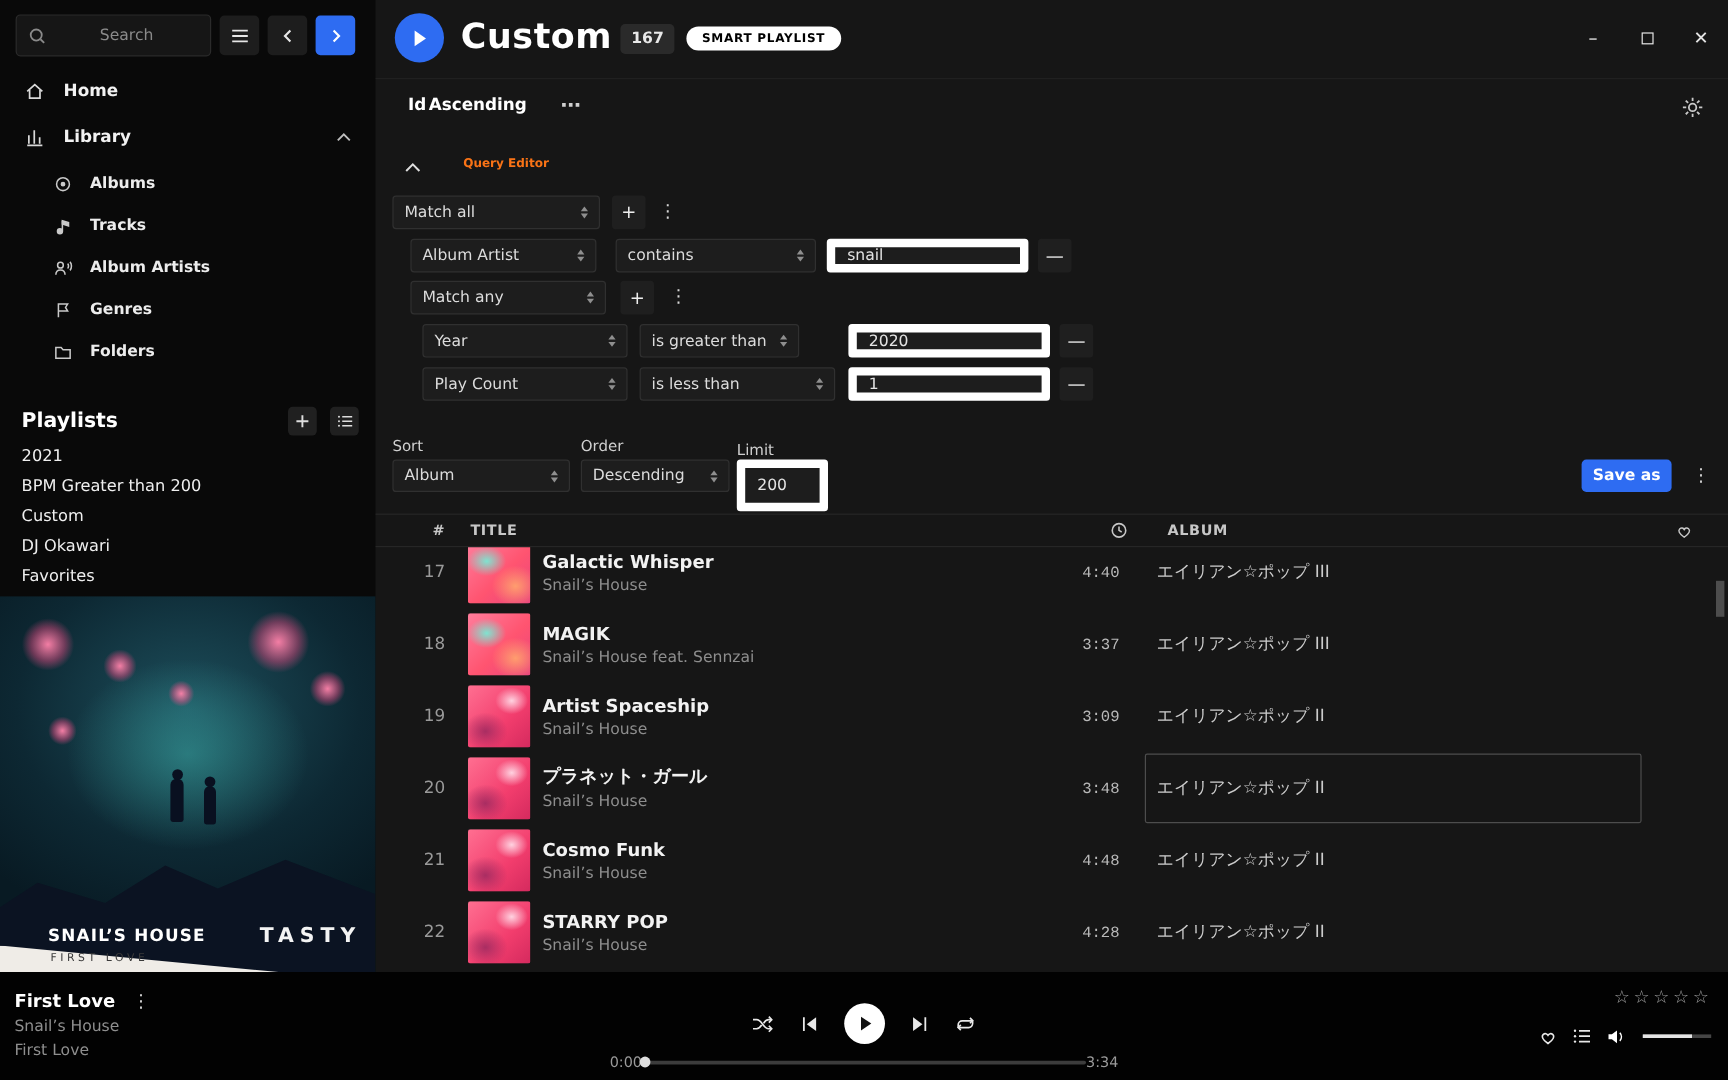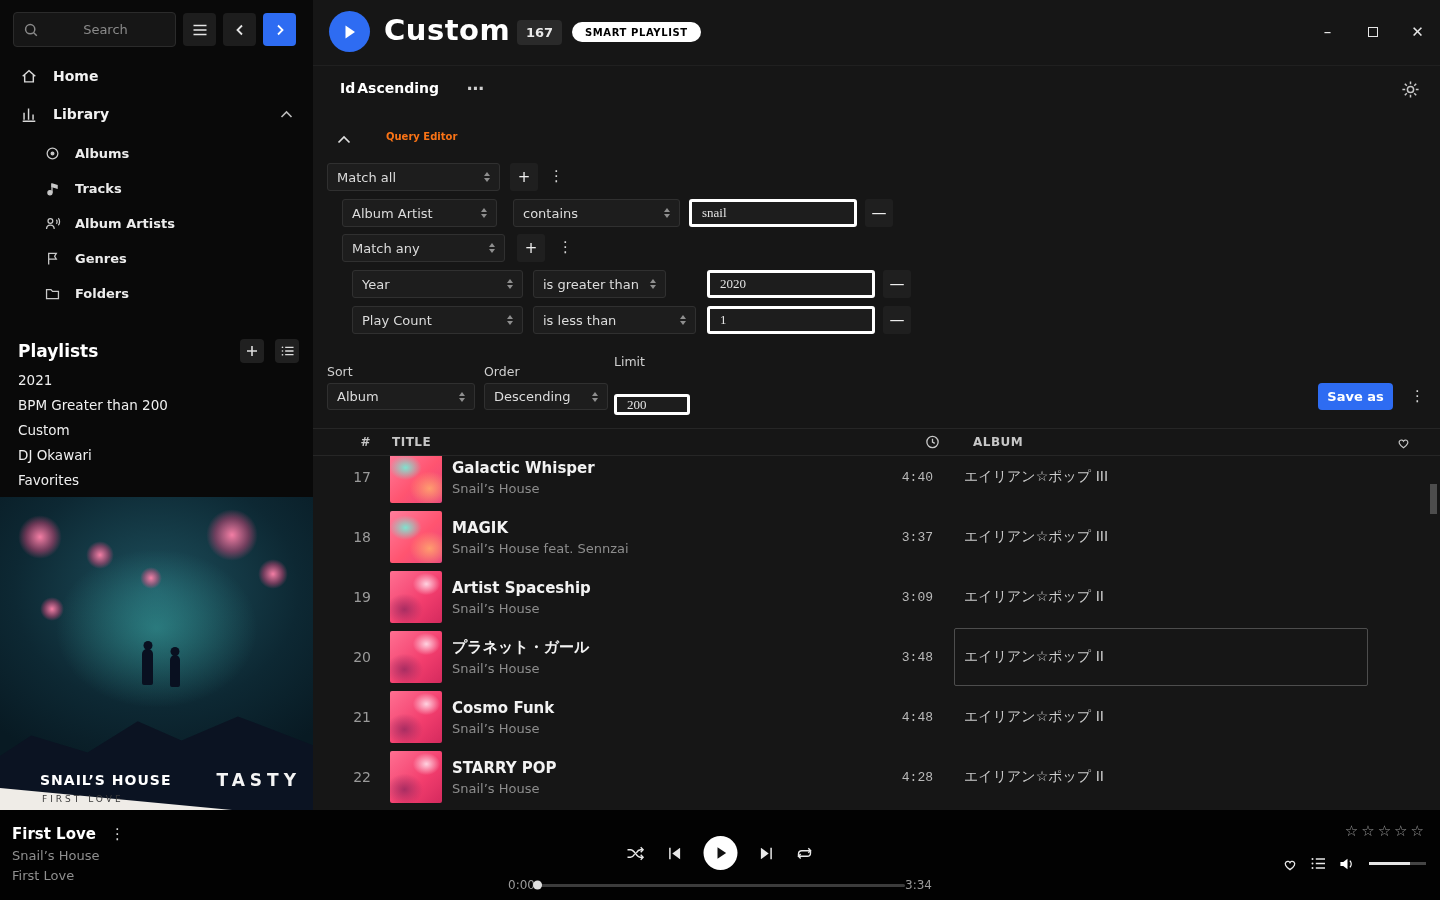--- a/index.html
+++ b/index.html
@@ -82,22 +82,22 @@
   .sort-order { margin-left: 2px; font-size: 14px; font-weight: bold; color: #fff; }
   .more-dots { margin-left: 28px; font-size: 17px; font-weight: bold; color: #cfcfcf; }
   .gear-btn { position: absolute; right: 20px; top: 80px; color: #c9c9c9; }
 
   .qe-collapse { position: absolute; left: 19px; top: 127px; width: 24px; height: 24px;
     display: flex; align-items: center; justify-content: center; color: #ddd; }
   .qe-title { position: absolute; left: 73px; top: 131px; font-size: 10px; font-weight: bold; color: #f97316; }
 
   .select { position: absolute; height: 28px; background: #1d1d1d; border: 1px solid #303030; border-radius: 3px;
     display: flex; align-items: center; justify-content: space-between; padding: 0 9px; font-size: 13px; color: #dcdcdc; }
-  .text-input { position: absolute; height: 28px; background: #1d1d1d; border: 3px solid #ffffff; border-radius: 3px;
-    padding: 0 10px; font-size: 13px; color: #e3e3e3; outline: none; font-family: Liberation Serif, serif; }
+  .text-input { position: absolute; height: 28px; background: #1d1d1d; border: 7px solid #ffffff; border-radius: 3px;
+    padding: 0 10px; font-size: 13px; color: #e3e3e3; outline: none; }
   .spin { display: flex; flex-direction: column; gap: 2px; margin-left: 8px; }
   .spin i { width: 0; height: 0; border-left: 3.5px solid transparent; border-right: 3.5px solid transparent; }
   .spin .up { border-bottom: 4px solid #8f8f8f; }
   .spin .down { border-top: 4px solid #8f8f8f; }
   .sq-btn { position: absolute; width: 28px; height: 28px; border-radius: 3px; background: #1f1f1f;
     display: flex; align-items: center; justify-content: center; color: #eee; font-size: 15px; }
   .kebab { color: #d6d6d6; font-size: 15px; line-height: 1; }
   .kebab.abs { position: absolute; }
 
   .field-label { position: absolute; font-size: 12.5px; color: #cfcfcf; }
@@ -435,36 +435,36 @@
             <i class="down"></i>
           </span>
       </div>
       <input class="text-input" style="left: 394px; top: 306px; width: 168px;" value="1">
       <button class="sq-btn" style="left:570px;top:306px">
           <span>—</span>
         </button>
 
       <span class="field-label" style="left:14px;top:364px">Sort</span>
       <span class="field-label" style="left:171px;top:364px">Order</span>
-      <span class="field-label" style="left:301px;top:354px">Limit</span>
+      <span class="field-label" style="left:301px;top:367px">Limit</span>
       <div class="select" style="left:14px;top:383px;width:148px;height:27px">
         <span>Album</span>
         <span class="spin">
             <i class="up"></i>
             <i class="down"></i>
           </span>
       </div>
       <div class="select" style="left:171px;top:383px;width:124px;height:27px">
         <span>Descending</span>
         <span class="spin">
             <i class="up"></i>
             <i class="down"></i>
           </span>
       </div>
-      <input class="text-input" style="left: 301px; top: 394px; width: 76px; height: 21px;" value="200">
+      <input class="text-input" style="left: 301px; top: 383px; width: 76px; height: 43px;" value="200">
       <button class="save-btn">Save as</button>
       <button class="kebab abs" style="left:1097px;top:389px">⋮</button>
     </section>
 
     <div class="tracklist">
       <div class="tl-header">
         <span style="left:28px;width:30px;text-align:right">#</span>
         <span style="left:79px">TITLE</span>
         <span style="left:612px">
           <svg width="15" height="15" viewBox="0 0 16 16" fill="none" stroke="currentColor" stroke-width="1.4">

